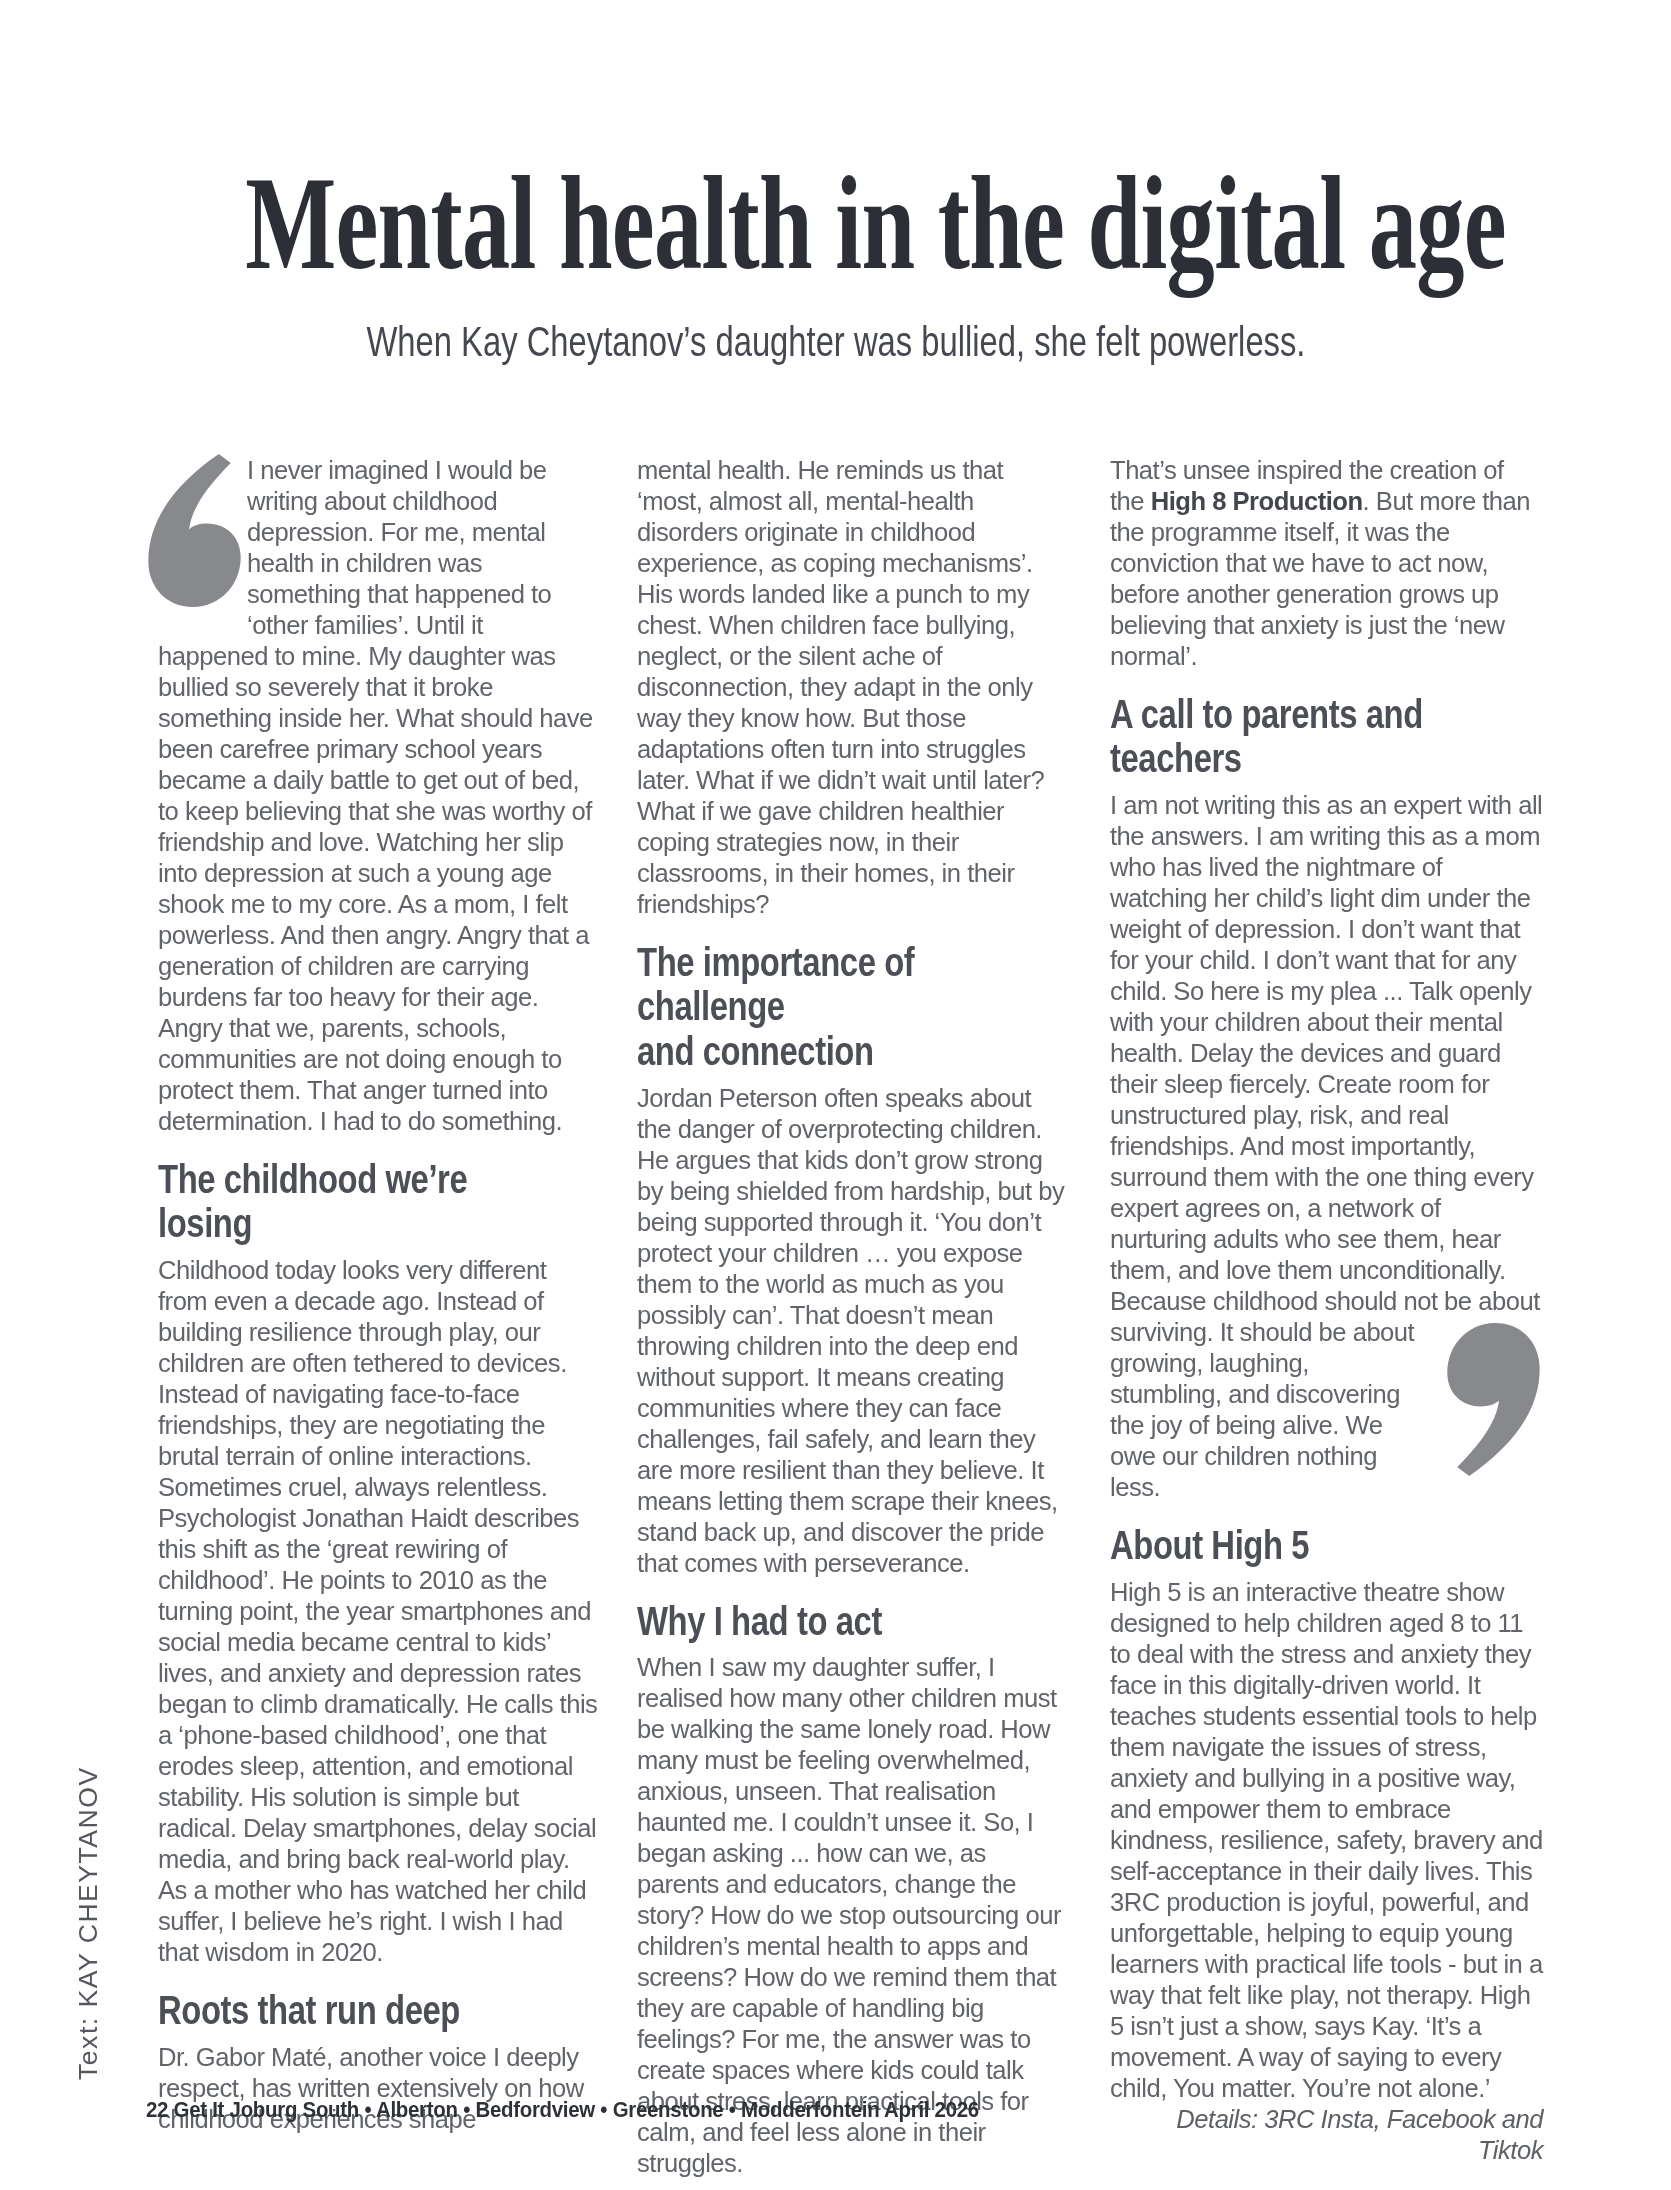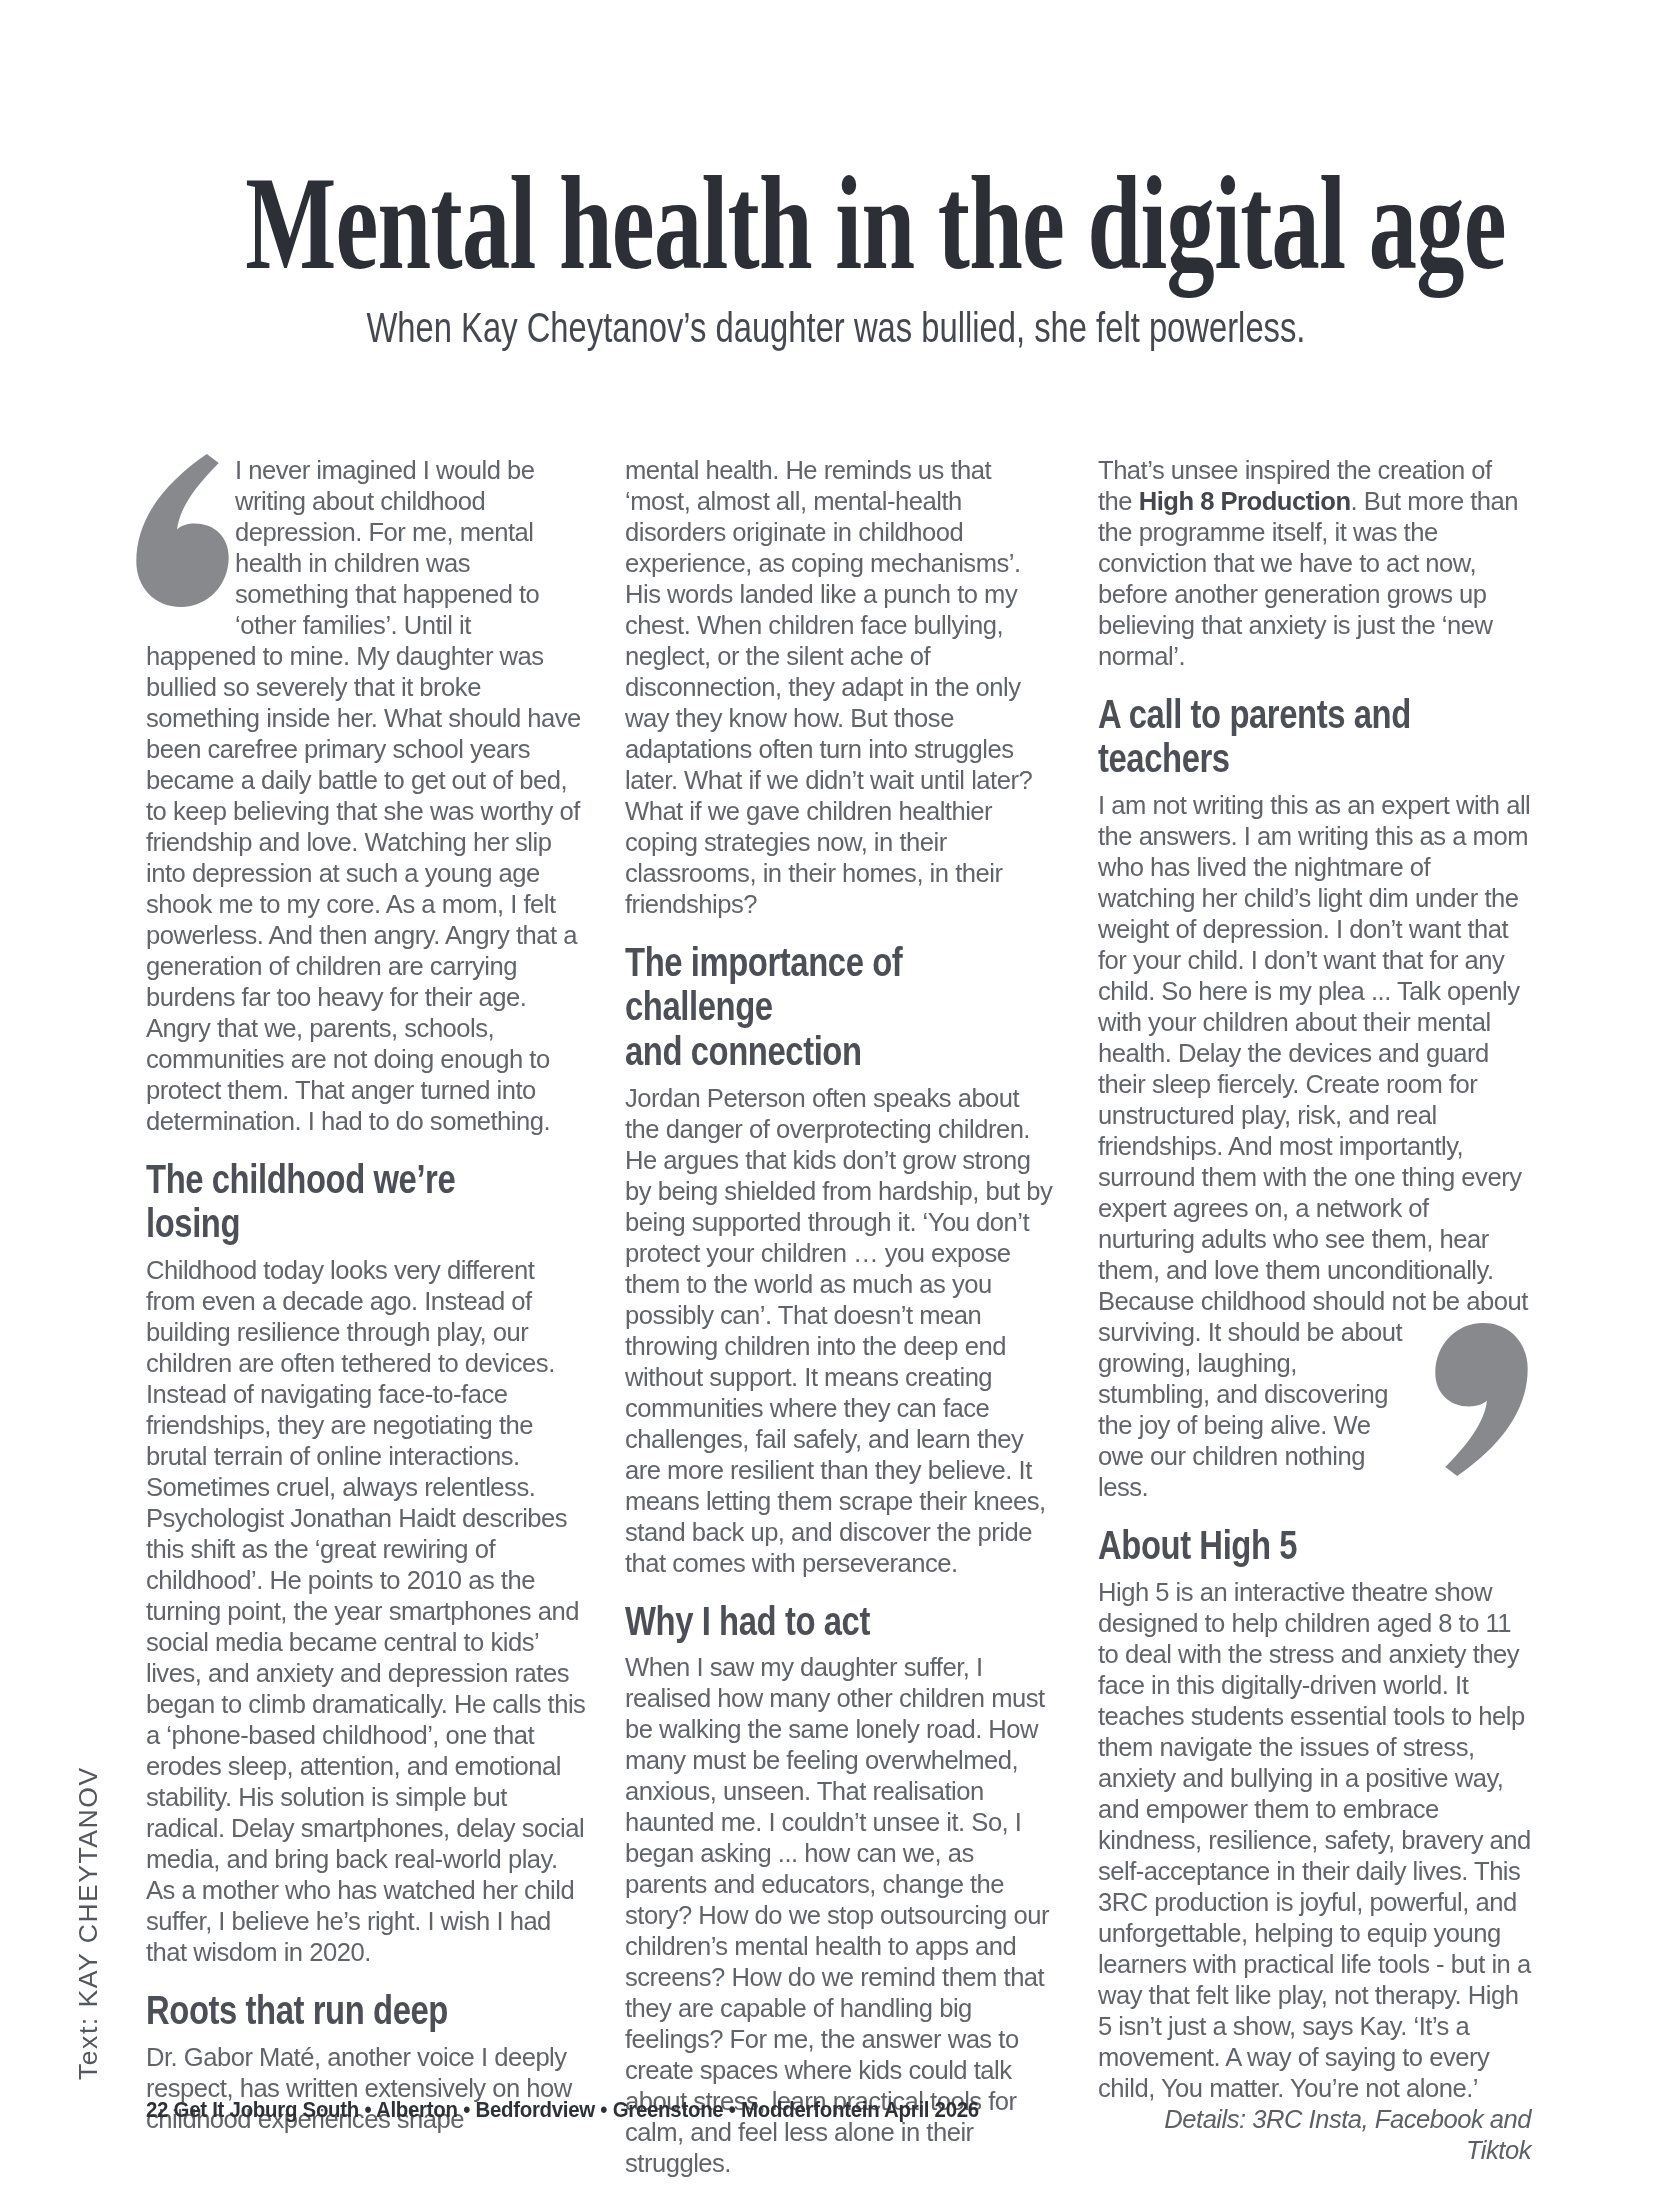--- a/index.html
+++ b/index.html
@@ -11,30 +11,30 @@
   }
   
   .title-wrap { position:absolute; top:146px; left:0; width:1372px; text-align:center; }
   .title-inner {
     display:inline-block; white-space:nowrap;
     font-family:"Liberation Serif", serif; font-weight:bold;
     font-size:134px; color:#2c2f36;
     transform:scaleX(0.72); transform-origin:50% 50%;
     letter-spacing:-1px;
   }
-  .subtitle-wrap { position:absolute; top:299px; left:0; width:1672px; text-align:center; }
+  .subtitle-wrap { position:absolute; top:313px; left:0; width:1672px; text-align:center; }
   .subtitle-line { line-height:58px; }
   .subtitle-inner {
     display:inline-block; white-space:nowrap;
     font-size:42px; color:#45484e;
     transform:scaleX(0.78); transform-origin:50% 50%;
     letter-spacing:0;
   }
   
-  .columns { position:absolute; top:455px; left:146px; width:1386px; display:flex; }
+  .columns { position:absolute; top:455px; left:158px; width:1386px; display:flex; }
   .col { color:#616468; font-size:25.6px; line-height:31px; letter-spacing:-0.5px; }
   .col-1 { width:440px; margin-right:39px; }
   .col-2 { width:429px; margin-right:44px; }
   .col-3 { width:433px; }
   .col p { margin:0; }
   .col h2 { margin:19.7px 0 8.9px 0; font-weight:bold; line-height:1.12; }
   .h-inner {
     display:inline-block; white-space:pre-line;
     font-size:40px; color:#4c4f55; letter-spacing:-0.5px;
     transform:scaleX(0.82); transform-origin:0 50%;

